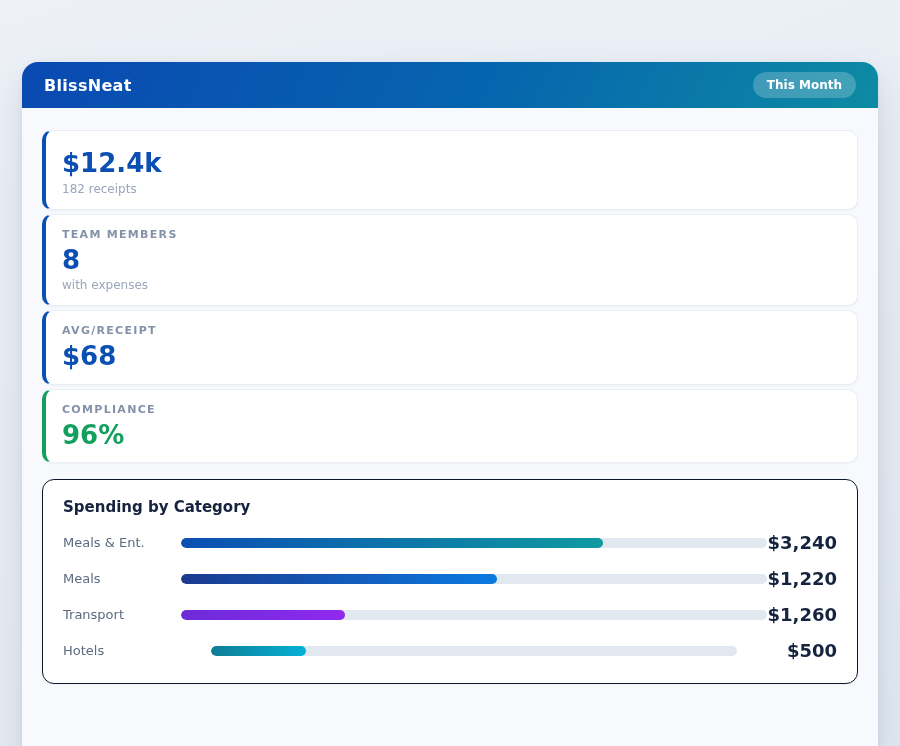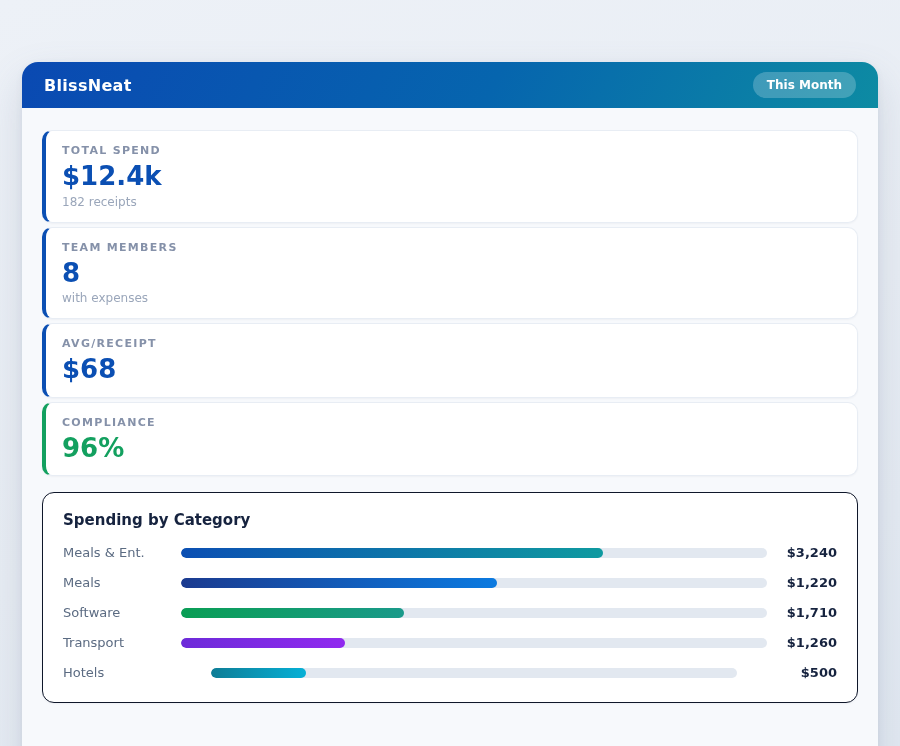--- a/index.html
+++ b/index.html
@@ -105,39 +105,38 @@
   }
   .bar-fill {
     height: 100%;
     border-radius: 5px;
     background: #0b4fb3;
   }
   .cat-value {
     width: 70px;
     flex: 0 0 70px;
     text-align: right;
-    font-size: 13px;
+    font-size: 18px;
     font-weight: bold;
     color: #16233f;
   }
 </style>
 </head>
 <body>
 
 <div class="shell">
 
   <div class="header">
     <div class="app-title">BlissNeat</div>
     <div class="period-badge">This Month</div>
   </div>
 
   <div class="content">
 
     <div class="stat-card" style="border-left-color: rgb(11, 79, 179);">
-      <div class="stat-label">TOTAL SPEND</div>
       <div class="stat-value" style="color: rgb(11, 79, 179);">$12.4k</div>
       <div class="stat-sub">182 receipts</div>
     </div>
 
     <div class="stat-card" style="border-left-color: rgb(11, 79, 179);">
       <div class="stat-label">TEAM MEMBERS</div>
       <div class="stat-value" style="color: rgb(11, 79, 179);">8</div>
       <div class="stat-sub">with expenses</div>
     </div>
 
@@ -165,27 +164,20 @@
       </div>
 
       <div class="chart-row">
         <div class="cat-label">Meals</div>
         <div class="bar-track">
           <div class="bar-fill" style="width: 54%; background: linear-gradient(90deg, rgb(27, 58, 143), rgb(11, 122, 224));"></div>
         </div>
         <div class="cat-value">$1,220</div>
       </div>
 
-      <div class="chart-row">
-        <div class="cat-label">Software</div>
-        <div class="bar-track">
-          <div class="bar-fill" style="width: 38%; background: linear-gradient(90deg, rgb(10, 158, 85), rgb(26, 154, 138));"></div>
-        </div>
-        <div class="cat-value">$1,710</div>
-      </div>
 
       <div class="chart-row">
         <div class="cat-label">Transport</div>
         <div class="bar-track">
           <div class="bar-fill" style="width: 28%; background: linear-gradient(90deg, rgb(109, 43, 217), rgb(144, 41, 239));"></div>
         </div>
         <div class="cat-value">$1,260</div>
       </div>
 
       <div class="chart-row">

